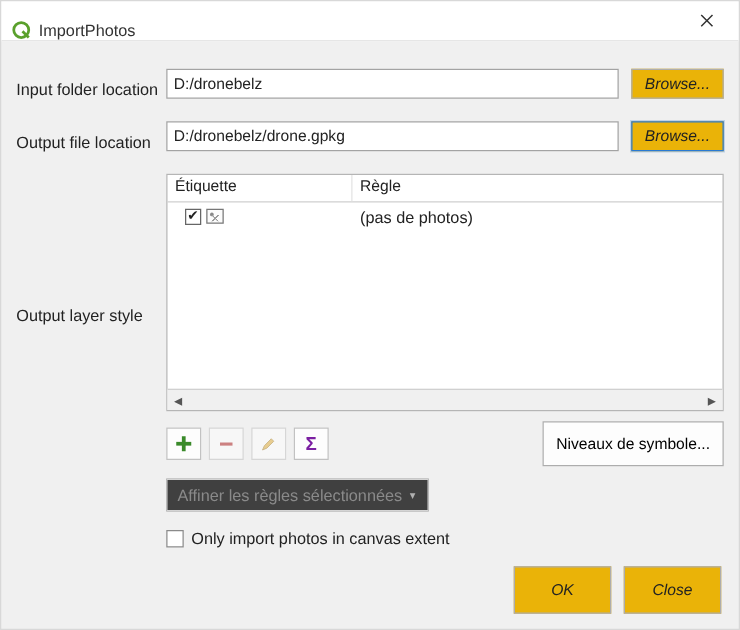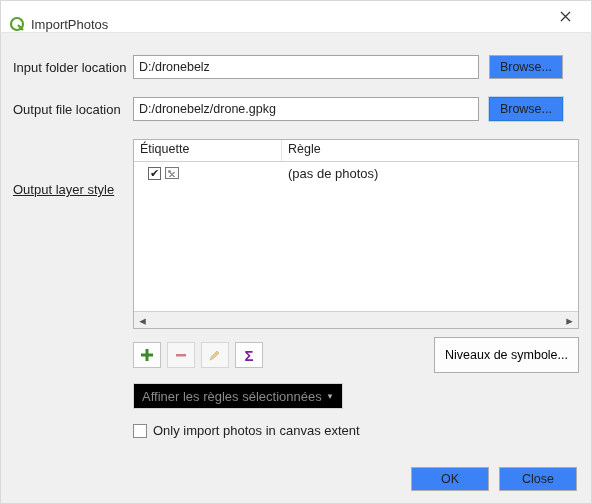--- a/index.html
+++ b/index.html
@@ -20,38 +20,39 @@
   }
   .titlebar .app-icon { width: 16px; height: 16px; margin-right: 6px; }
   .titlebar .title { flex: 0 0 auto; font-size: 13px; color: #333; }
   .titlebar .spacer { flex: 1; }
   .titlebar .close {
     width: 40px; height: 32px;
     display: flex; align-items: center; justify-content: center;
     color: #333;
   }
   .content { padding: 10px 12px 10px 12px; }
-  .row { display: flex; align-items: center; margin: 12px 16px 18px 0; }
+  .row { display: flex; align-items: flex-end; margin: 12px 0 18px 0; }
   .row .lbl { width: 120px; flex: 0 0 120px; }
   .row .field {
     flex: 1; height: 24px;
     background: #fff; border: 1px solid #a3a3a3;
     padding: 2px 5px; font-size: 12.5px; color: #222;
   }
   .row .btn, .btnbar .btn {
     height: 24px; min-width: 68px;
-    background: #3b82f6;
+    background: #eab308;
     border: 1px solid #adadad;
     font-size: 12.5px; color: #222;
     padding: 0 10px; margin-left: 10px;
     cursor: pointer;
+    font-style: italic;
   }
   .row .btn.focus { border: 1px solid #2a7ad2; box-shadow: 0 0 0 1px rgba(42,122,210,0.25); }
   .style-row { display: flex; align-items: flex-start; }
-  .style-row .lbl { width: 120px; flex: 0 0 120px; margin-top: 43px; text-decoration: underline; }
+  .style-row .lbl { width: 120px; flex: 0 0 120px; margin-top: 106px; }
   .style-panel { flex: 1; display: flex; flex-direction: column; }
   .rules {
     background: #fff; border: 1px solid #b5b5b5;
     height: 190px;
     display: flex; flex-direction: column;
     position: relative;
   }
   .rules-header {
     display: flex; height: 22px;
     border-bottom: 1px solid #d0d0d0;
@@ -113,38 +114,38 @@
   .ico-btn svg { display: block; }
   .levels {
     margin-left: auto;
     height: 36px;
     border: 1px solid #adadad; background: #fdfdfd;
     padding: 0 10px; font-size: 12.5px; cursor: pointer;
   }
   .refine {
     margin-top: 10px;
     height: 26px;
-    border: 1px solid #d4d4d4; background: #000000;
+    border: 1px solid #d4d4d4; background: #404040;
     color: #8a8a8a;
     padding: 0 8px;
     display: inline-flex; align-items: center; gap: 6px;
     width: 210px;
   }
   .refine .tri { font-size: 9px; color: #b0b0b0; }
   .chkrow { display: flex; align-items: center; margin-top: 14px; gap: 6px; }
   .chkbox {
     width: 14px; height: 14px;
     border: 1px solid #8a8a8a; background: #fff;
   }
   .btnbar {
     position: absolute;
     right: 14px; bottom: 12px;
     display: flex;
   }
-  .btnbar .btn { min-width: 78px; height: 24px; }
+  .btnbar .btn { min-width: 78px; height: 38px; }
   .col1w { width: 148px; flex: 0 0 148px; }
   .col2w { flex: 1; }
 </style>
 </head>
 <body>
 
 <div class="titlebar">
   <span class="app-icon">
     <svg viewBox="0 0 16 16" width="16" height="16">
       <circle cx="8" cy="8" r="6" fill="none" stroke="#5aa02c" stroke-width="2.2"></circle>

